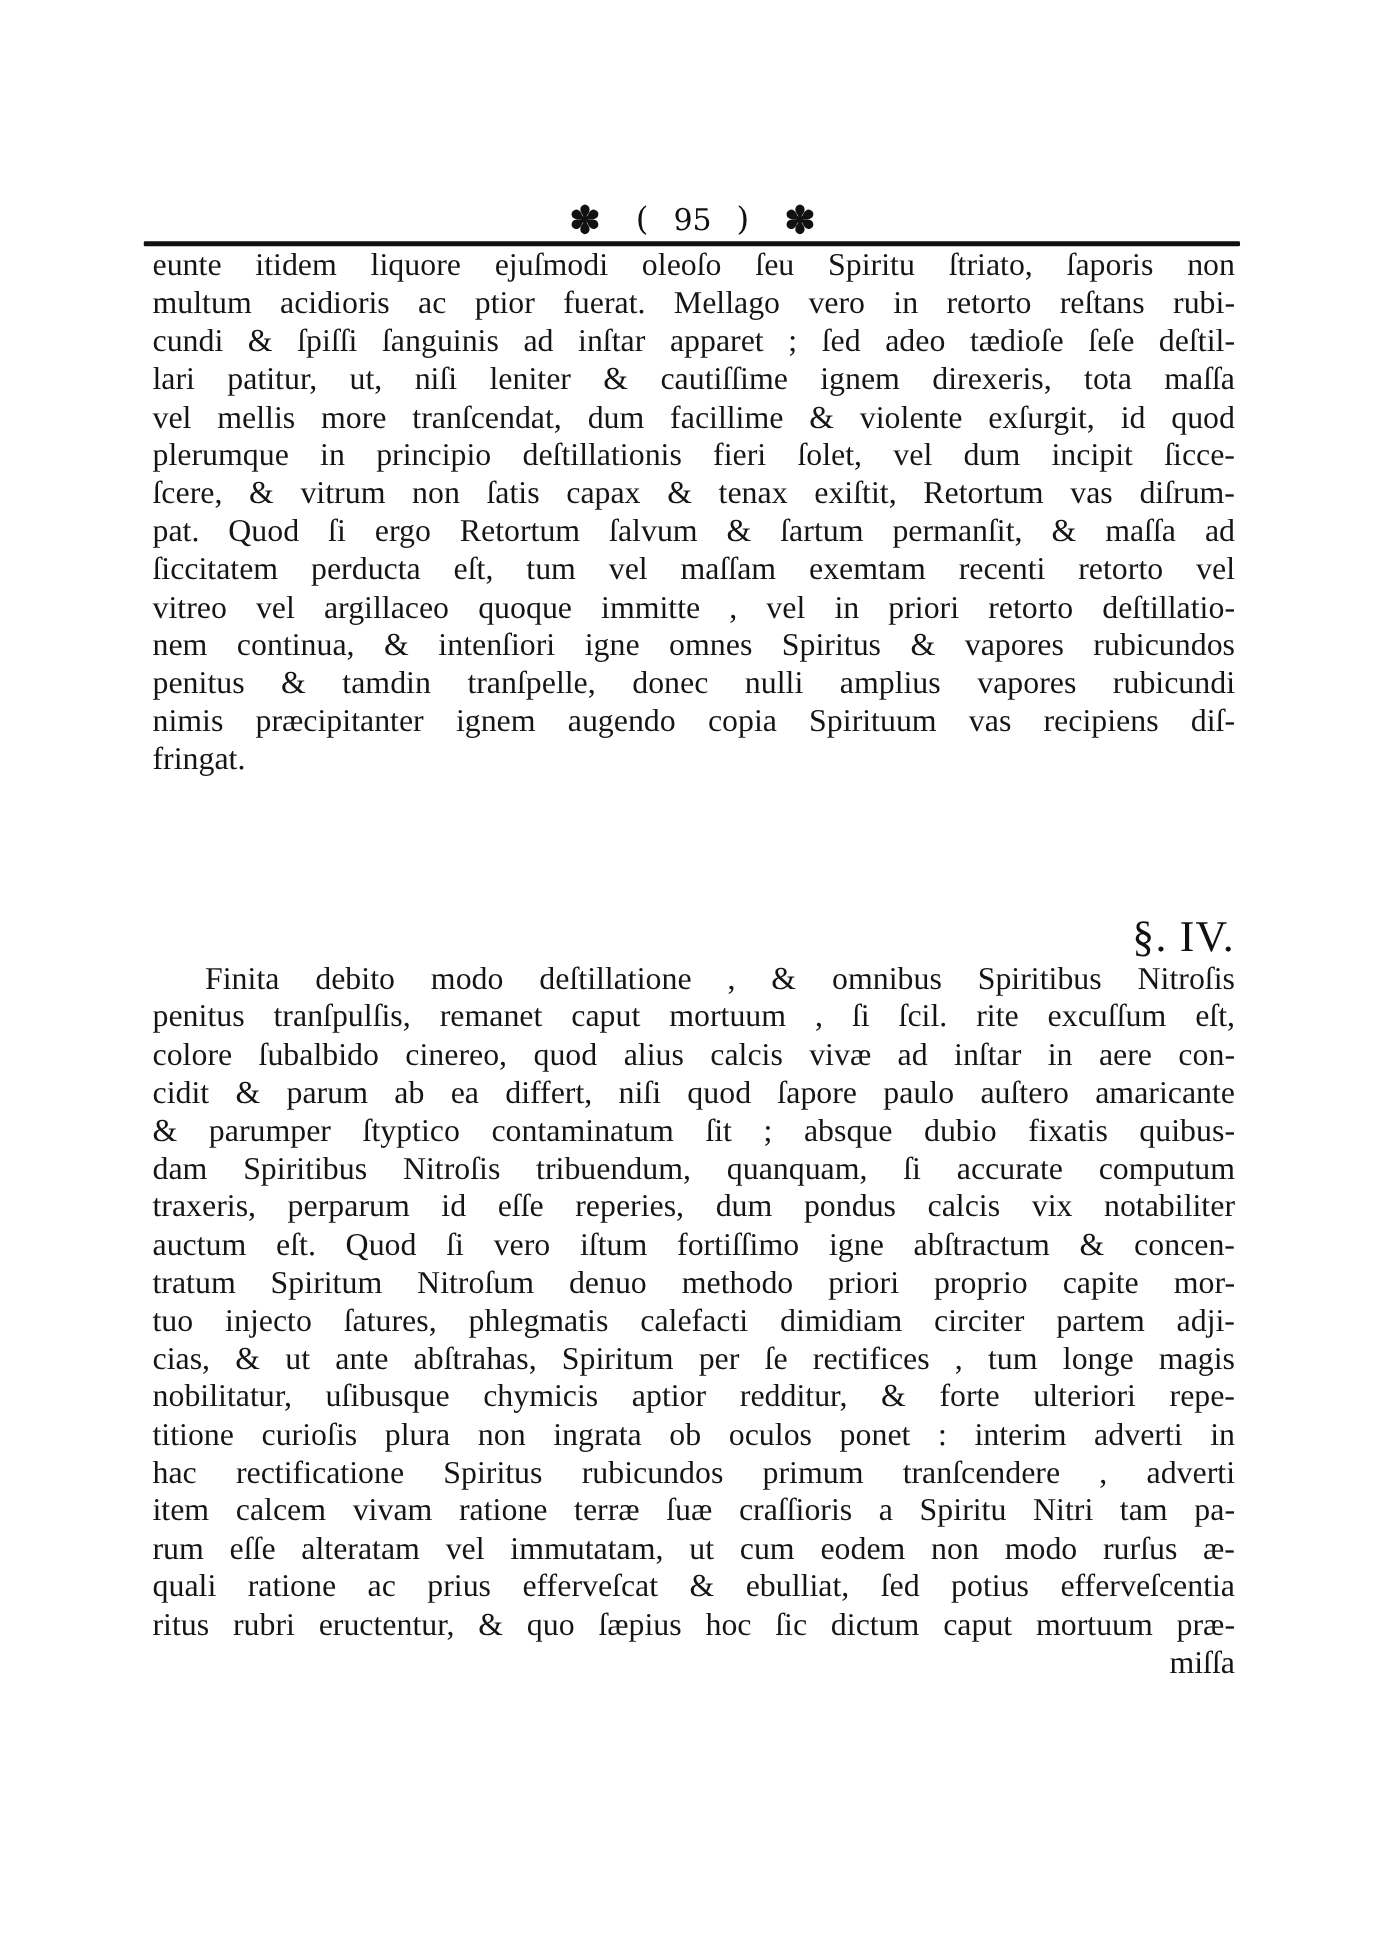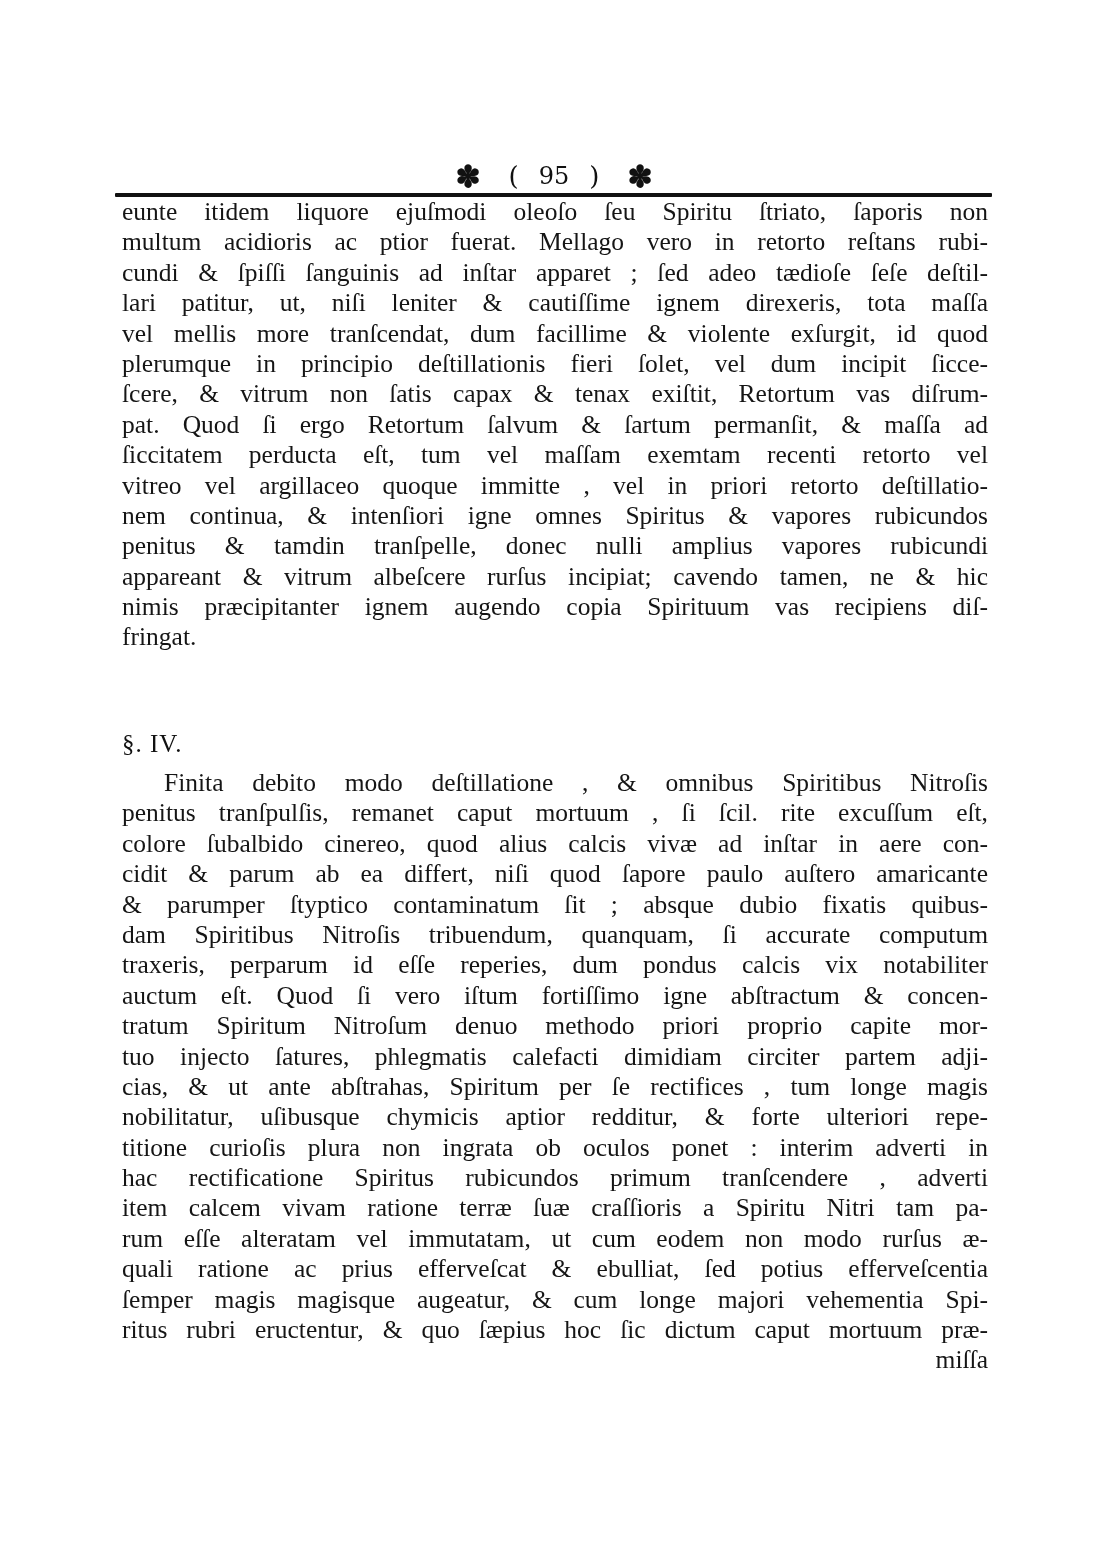--- a/index.html
+++ b/index.html
@@ -20,22 +20,22 @@
   .text {
     position: absolute; left: 122px; width: 866px;
     font-family: "Liberation Serif", serif; font-size: 25.5px; color: #151515;
   }
   .line { height: 30.4px; line-height: 30.4px; white-space: nowrap; text-align: justify; text-align-last: justify; }
   .line.last { text-align-last: left; }
   .line.right { text-align-last: right; text-align: left; }
   .line.indent { padding-left: 42px; }
   #para1 { top: 197px; }
   .section {
-    position: absolute; left: 122px; top: 730px; width: 866px; text-align: left;
-    font-family: "Liberation Serif", serif; font-size: 25px; color: #111; letter-spacing: 1px;
+    position: absolute; left: 122px; top: 730px; width: 866px; text-align: right;
+    font-family: "Liberation Serif", serif; font-size: 35px; color: #111; letter-spacing: 1px;
   }
   #para2 { top: 768px; }
 </style>
 </head>
 <body>
 
 <div class="page">
 
   <div class="header">
     <span class="orn">✽</span>
@@ -52,21 +52,20 @@
     <div class="line">cundi &amp; ſpiſſi ſanguinis ad inſtar apparet ; ſed adeo tædioſe ſeſe deſtil-</div>
     <div class="line">lari patitur, ut, niſi leniter &amp; cautiſſime ignem direxeris, tota maſſa</div>
     <div class="line">vel mellis more tranſcendat, dum facillime &amp; violente exſurgit, id quod</div>
     <div class="line">plerumque in principio deſtillationis fieri ſolet, vel dum incipit ſicce-</div>
     <div class="line">ſcere, &amp; vitrum non ſatis capax &amp; tenax exiſtit, Retortum vas diſrum-</div>
     <div class="line">pat. Quod ſi ergo Retortum ſalvum &amp; ſartum permanſit, &amp; maſſa ad</div>
     <div class="line">ſiccitatem perducta eſt, tum vel maſſam exemtam recenti retorto vel</div>
     <div class="line">vitreo vel argillaceo quoque immitte , vel in priori retorto deſtillatio-</div>
     <div class="line">nem continua, &amp; intenſiori igne omnes Spiritus &amp; vapores rubicundos</div>
     <div class="line">penitus &amp; tamdin tranſpelle, donec nulli amplius vapores rubicundi</div>
-    <div class="line">appareant &amp; vitrum albeſcere rurſus incipiat; cavendo tamen, ne &amp; hic</div>
     <div class="line">nimis præcipitanter ignem augendo copia Spirituum vas recipiens diſ-</div>
     <div class="line last">fringat.</div>
   </div>
 
   <div class="section">§. IV.</div>
 
   <div class="text" id="para2">
     <div class="line indent">Finita debito modo deſtillatione , &amp; omnibus Spiritibus Nitroſis</div>
     <div class="line">penitus tranſpulſis, remanet caput mortuum , ſi ſcil. rite excuſſum eſt,</div>
     <div class="line">colore ſubalbido cinereo, quod alius calcis vivæ ad inſtar in aere con-</div>
@@ -77,18 +76,17 @@
     <div class="line">auctum eſt.   Quod ſi vero iſtum fortiſſimo igne abſtractum &amp; concen-</div>
     <div class="line">tratum Spiritum Nitroſum denuo methodo priori proprio capite mor-</div>
     <div class="line">tuo injecto ſatures, phlegmatis calefacti dimidiam circiter partem adji-</div>
     <div class="line">cias, &amp; ut ante abſtrahas, Spiritum per ſe rectifices , tum longe magis</div>
     <div class="line">nobilitatur, uſibusque chymicis aptior redditur, &amp; forte ulteriori repe-</div>
     <div class="line">titione curioſis plura non ingrata ob oculos ponet : interim adverti in</div>
     <div class="line">hac rectificatione Spiritus rubicundos primum tranſcendere , adverti</div>
     <div class="line">item calcem vivam ratione terræ ſuæ craſſioris a Spiritu Nitri tam pa-</div>
     <div class="line">rum eſſe alteratam vel immutatam, ut cum eodem non modo rurſus æ-</div>
     <div class="line">quali ratione ac prius effervеſcat &amp; ebulliat, ſed potius effervеſcentia</div>
-    <div class="line">ſemper magis magisque augeatur, &amp; cum longe majori vehementia Spi-</div>
     <div class="line">ritus rubri eructentur, &amp; quo ſæpius hoc ſic dictum caput mortuum præ-</div>
     <div class="line right">miſſa</div>
   </div>
 
 </div>
 
 </body></html>

